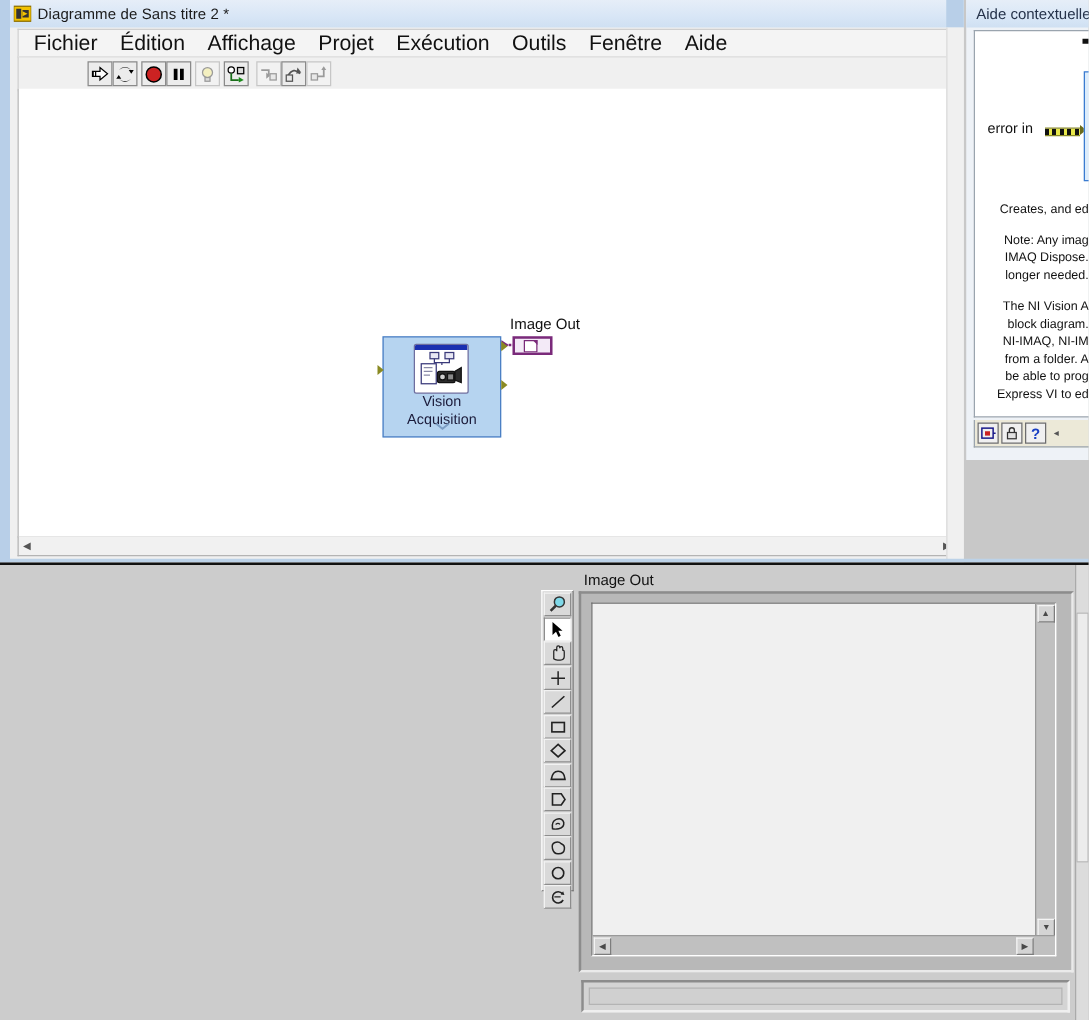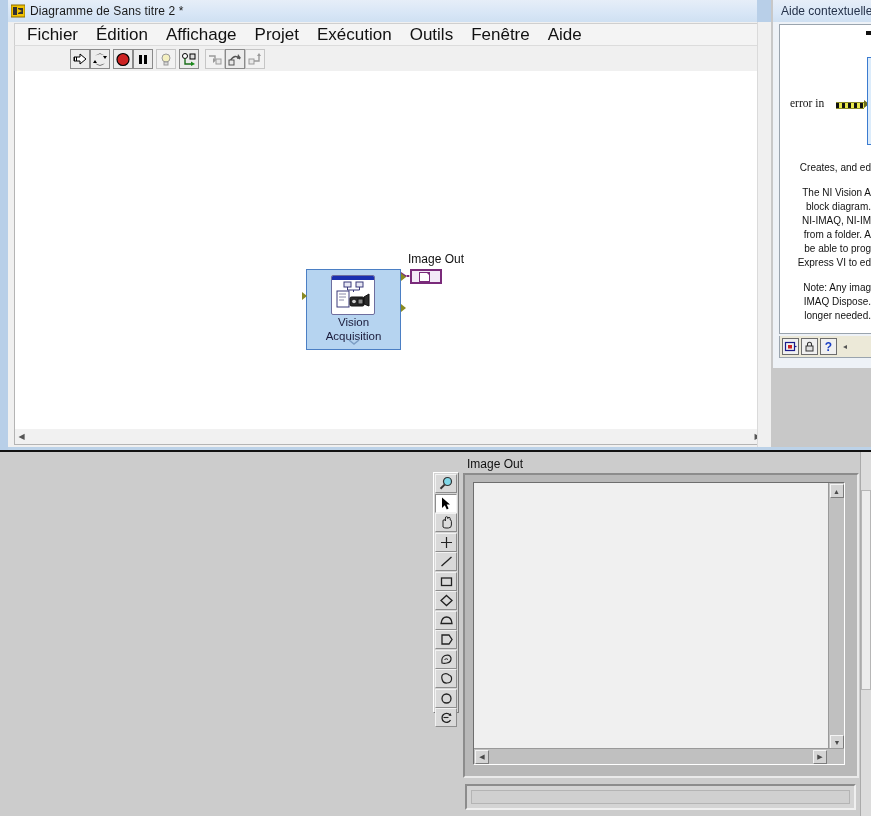--- a/index.html
+++ b/index.html
@@ -149,21 +149,21 @@
     display:flex;align-items:center;
   }
   .help-title-text{
     margin-left:8px;font-size:12px;color:#25324a;white-space:nowrap;
   }
   .help-body{
     position:absolute;left:6px;top:24px;width:92px;height:310px;
     background:#ffffff;border:1px solid #9aa4ae;border-right:none;
     box-sizing:border-box;overflow:hidden;
   }
-  .help-diagram{position:relative;height:134px;font-family:Liberation Serif, serif;}
+  .help-diagram{position:relative;height:134px;}
   .help-errin-label{
     position:absolute;left:10px;top:72px;font-size:11.5px;color:#111;white-space:nowrap;
   }
   .help-errwire{
     position:absolute;left:56px;top:77px;width:28px;height:5px;
     background:repeating-linear-gradient(to right,#111 0 3px,#e8e84a 3px 6px);
     border-top:1px solid #8a8a2a;border-bottom:1px solid #8a8a2a;
   }
   .help-errwire-arrow{
     position:absolute;left:84px;top:75px;width:0;height:0;
@@ -437,32 +437,32 @@
       <span class="help-errwire"></span>
       <span class="help-errwire-arrow"></span>
       <span class="help-node-box"></span>
     </div>
 
     <div class="help-text">
       <div class="help-para">
         <div>Creates, and ed</div>
       </div>
       <div class="help-para">
+        <div>Note: Any imag</div>
+        <div>IMAQ Dispose.</div>
+        <div>longer needed.</div>
+      </div>
+      <div class="help-para">
         <div>The NI Vision A</div>
         <div>block diagram.</div>
         <div>NI-IMAQ, NI-IM</div>
         <div>from a folder. A</div>
         <div>be able to prog</div>
         <div>Express VI to ed</div>
       </div>
-      <div class="help-para">
-        <div>Note: Any imag</div>
-        <div>IMAQ Dispose.</div>
-        <div>longer needed.</div>
-      </div>
     </div>
   </div>
 
   <div class="help-toolbar">
     <div class="help-tb-btn">
       <svg width="13" height="13" viewBox="0 0 13 13">
         <rect x="1.5" y="2.5" width="9" height="8" fill="none" stroke="#1a1a8a" stroke-width="1.2"></rect>
         <rect x="4" y="5" width="4" height="3.5" fill="#cc2222"></rect>
         <path d="M10.5 6.5 h2" stroke="#1a1a8a" stroke-width="1.2"></path>
       </svg>

